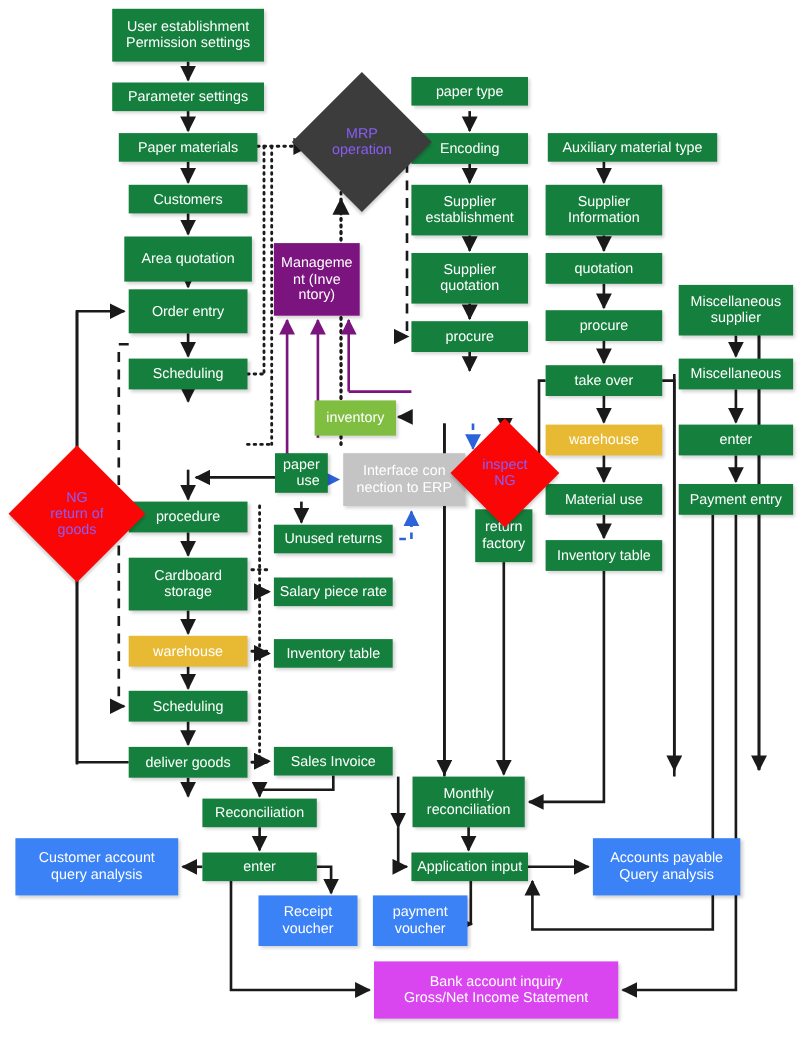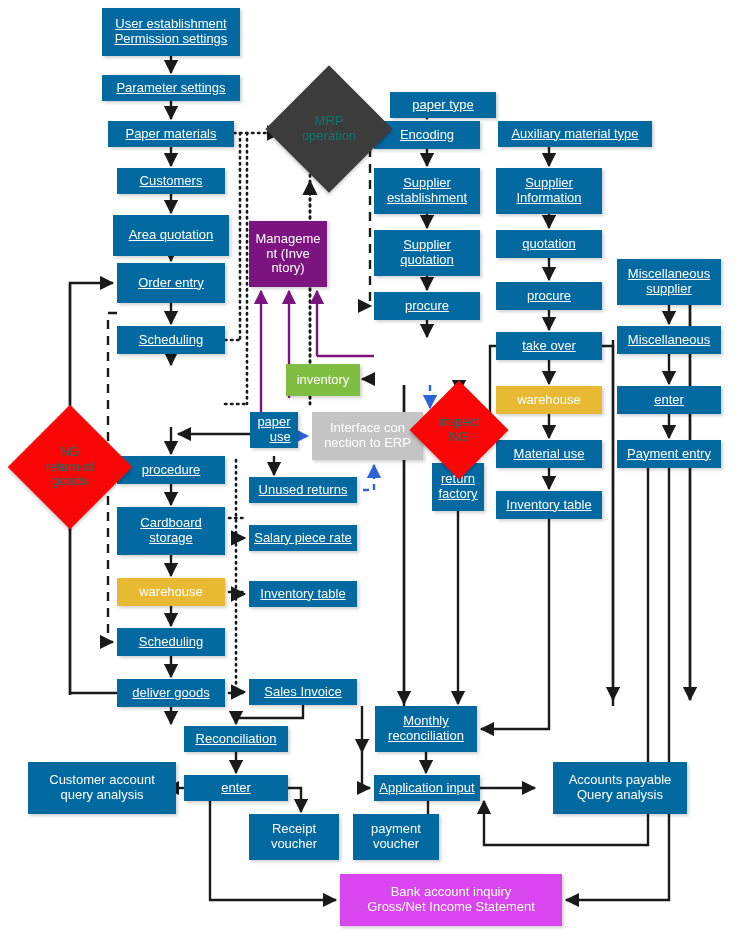--- a/index.html
+++ b/index.html
@@ -25,38 +25,38 @@
     justify-content: center;
     text-align: center;
     color: #ffffff;
     font-size: 13px;
     line-height: 1.15;
     padding: 2px 3px;
     box-shadow: 2px 2px 3px rgba(0,0,0,0.18);
     z-index: 5;
     white-space: pre-line;
   }
-  .n-blue     { background: #0369a1; text-decoration: underline; }
+  .n-blue     { background: #15803d; }
   .n-darkblue { background: #d946ef; }
-  .n-orange   { background: #0369a1; margin-left: 14px; }
+  .n-orange   { background: #3b82f6; }
   .n-gold     { background: #E8BA34; }
   .n-purple   { background: #7B147E; }
   .n-green    { background: #80BE42; }
   .n-gray     { background: #C4C4C4; }
   .n-dark     { background: #3C3C3C; }
   .n-red      { background: #FB0606; }
 
   
   .diamond {
     position: absolute;
     display: flex;
     align-items: center;
     justify-content: center;
     text-align: center;
-    color: #0f766e;
+    color: #8b5cf6;
     z-index: 6;
   }
   .diamond .dshape {
     position: absolute;
     left: 0; top: 0; right: 0; bottom: 0;
     transform: rotate(45deg);
     box-shadow: 2px 2px 3px rgba(0,0,0,0.2);
   }
   .diamond .dlabel {
     position: relative;
@@ -256,21 +256,21 @@
       <div class="dshape n-red"></div>
       <div class="dlabel">NG
 return of
 goods</div>
     </div>
     <div class="diamond" style="left: 284px; top: 84px; width: 90px; height: 90px;">
       <div class="dshape n-dark"></div>
       <div class="dlabel">MRP
 operation</div>
     </div>
-    <div class="node n-blue" style="left: 374px; top: 92px; width: 106px; height: 26px; margin-left: 16px;">paper type</div>
+    <div class="node n-blue" style="left: 374px; top: 70px; width: 106px; height: 26px;">paper type</div>
     <div class="node n-blue" style="left: 374px; top: 121px; width: 106px; height: 28px;">Encoding</div>
     <div class="node n-blue" style="left: 374px; top: 168px; width: 106px; height: 46px;">Supplier
 establishment</div>
     <div class="node n-blue" style="left: 374px; top: 230px; width: 106px; height: 46px;">Supplier
 quotation</div>
     <div class="node n-blue" style="left: 374px; top: 292px; width: 106px; height: 28px;">procure</div>
     <div class="diamond" style="left: 424px; top: 395px; width: 70px; height: 70px;">
       <div class="dshape n-red"></div>
       <div class="dlabel">inspect
 NG</div>

